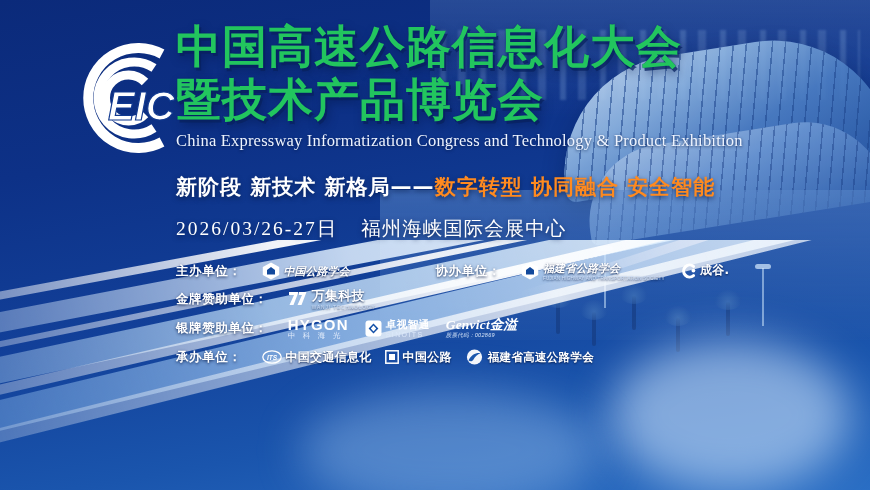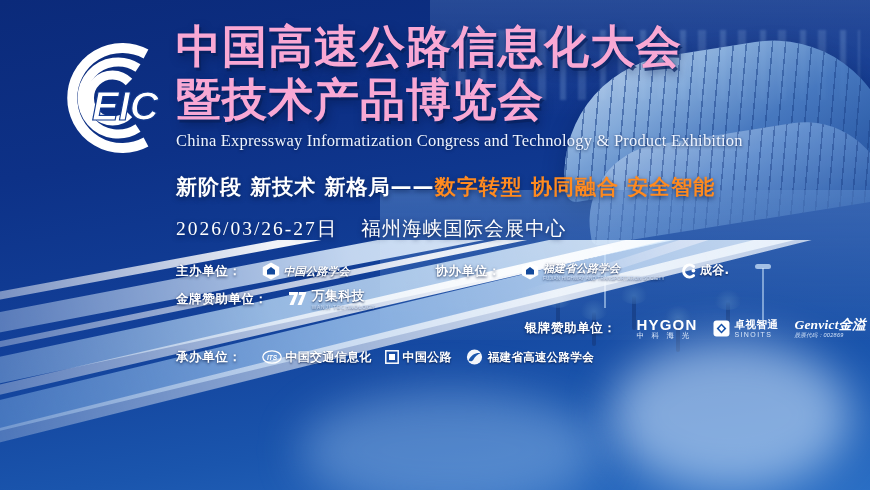--- a/index.html
+++ b/index.html
@@ -77,28 +77,28 @@
   .streak{
     position:absolute;left:-240px;width:1500px;border-radius:60px;
     transform-origin:left center;
     filter:blur(.5px);
   }
   .glow-blob{
     position:absolute;border-radius:50%;filter:blur(22px);
   }
 
   
-  .logo{position:absolute;left:28px;top:32px;width:148px;height:132px;}
+  .logo{position:absolute;left:44px;top:32px;width:148px;height:132px;}
 
   
   .content{position:absolute;left:176px;top:24px;width:690px;}
 
   .title-line{
     font-family:"DejaVu Sans","Liberation Sans",sans-serif;
-    font-weight:bold;color:#f9a8d4;letter-spacing:1px;
+    font-weight:bold;color:#22c55e;letter-spacing:1px;
     line-height:1.0;
     text-shadow:
       0 0 1px rgba(10,40,110,.9),
       2px 3px 0 rgba(8,34,95,.75),
       3px 5px 10px rgba(4,20,70,.55);
   }
   .title-1{font-size:45px;}
   .title-2{font-size:45px;margin-top:8px;}
 
   .subtitle-en{
@@ -280,21 +280,21 @@
               <path d="M11 2 L18.5 2 L13.5 15 L9.5 15 L14 5 L11 5Z" fill="#ffffff"></path>
             </svg>
             <span class="chip-txt" style="font-size:13px;">
               <span>万集科技</span>
               <span class="chip-sub" style="font-size:4.8px;letter-spacing:.9px;">WANJI TECHNOLOGY</span>
             </span>
           </div>
         </div>
       </div>
 
-      <div class="srow" style="height:28px;justify-content:flex-end;">
+      <div class="srow" style="height:28px;">
         <span class="slabel">银牌赞助单位：</span>
         <div class="sgroup" style="gap:16px;">
 
           <div class="hygon-wrap">
             <span class="hygon-main">HYGON</span>
             <span class="hygon-sub">中 科 海 光</span>
           </div>
 
           <div class="chip">
             <svg class="mark" width="17" height="17" viewBox="0 0 17 17">

